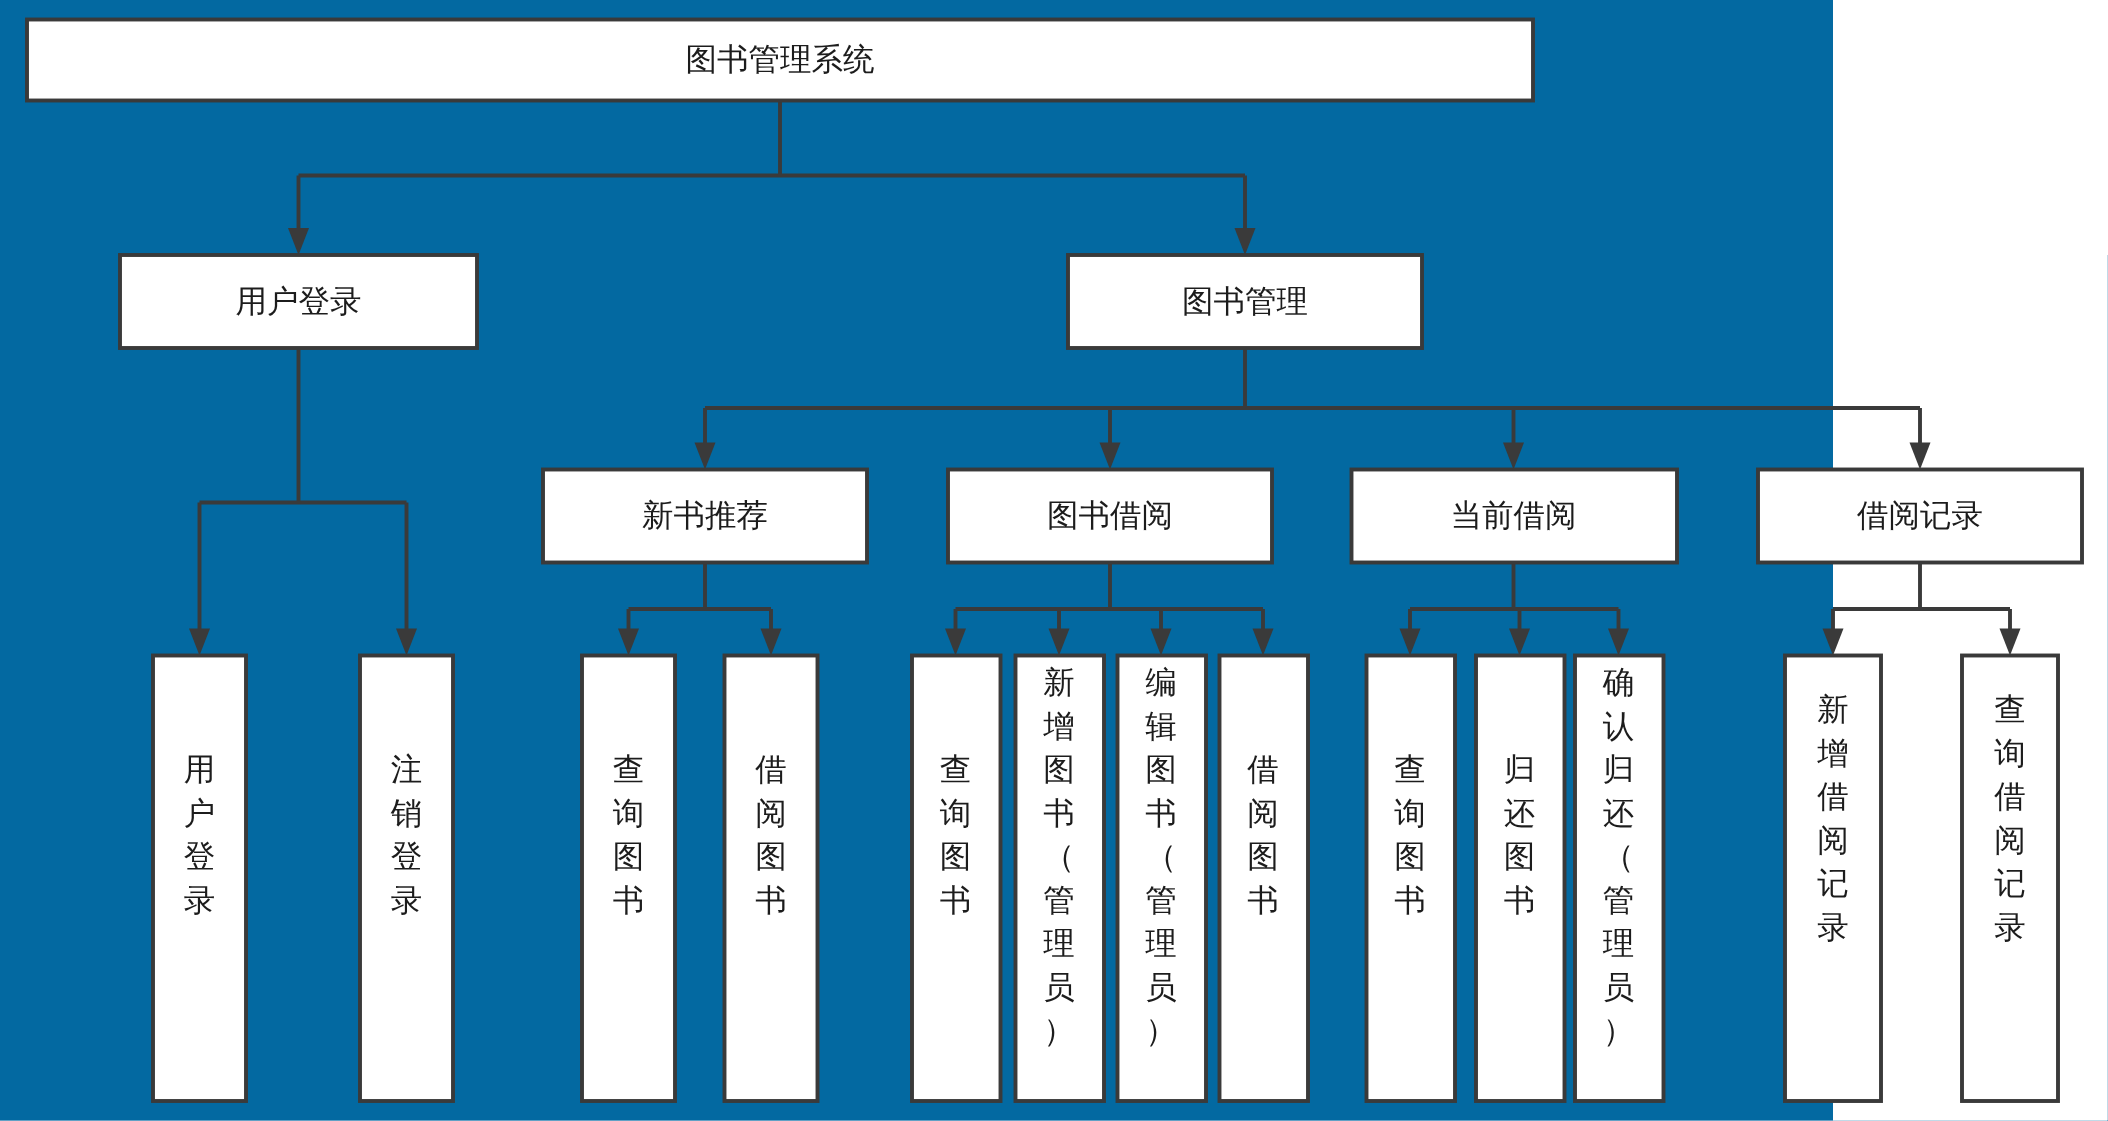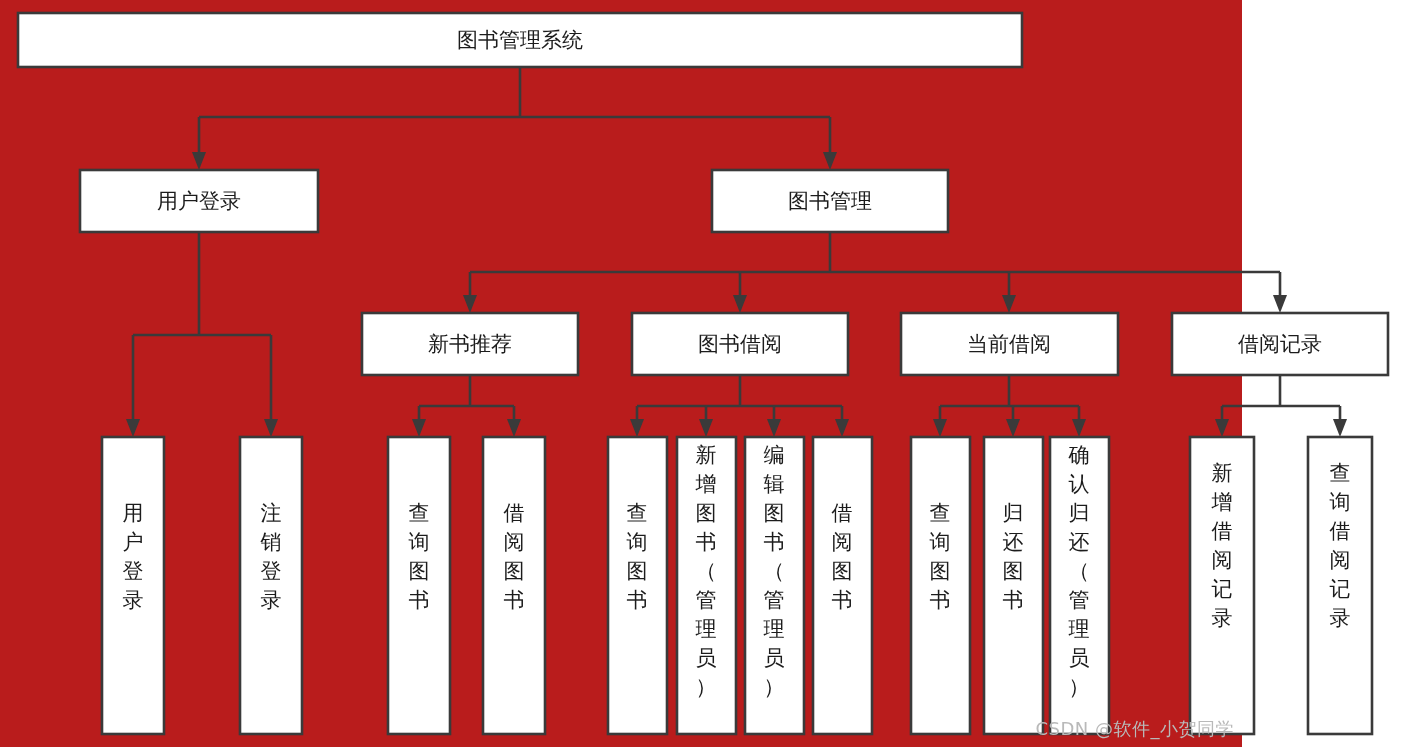--- a/index.html
+++ b/index.html
@@ -11,22 +11,21 @@
     width: 1405px;
     height: 747px;
     font-family: "DejaVu Sans", "Liberation Sans", sans-serif;
     overflow: hidden;
     position: relative;
   }
   #diagram-root {
     position: relative;
     width: 1222px;
     height: 747px;
-    background: #b91c1c;
-    padding-left: 20px;
+    background: #0369a1;
   }
   svg.diagram-canvas {
     position: absolute;
     left: 0;
     top: 0;
     width: 1405px;
     height: 747px;
   }
   .node-box {
     fill: #ffffff;
@@ -235,15 +234,14 @@
       </g>
 
       <g>
         <rect class="node-box" x="1308" y="437" width="64" height="297"></rect>
         <text class="node-label-v" x="1340" y="480"><tspan x="1340" y="480">查</tspan><tspan x="1340" y="509">询</tspan><tspan x="1340" y="538">借</tspan><tspan x="1340" y="567">阅</tspan><tspan x="1340" y="596">记</tspan><tspan x="1340" y="625">录</tspan></text>
       </g>
 
     </g>
   </svg>
 
-  <div class="watermark-text">CSDN @软件_小贺同学</div>
 
 </div>
 
 </body></html>

